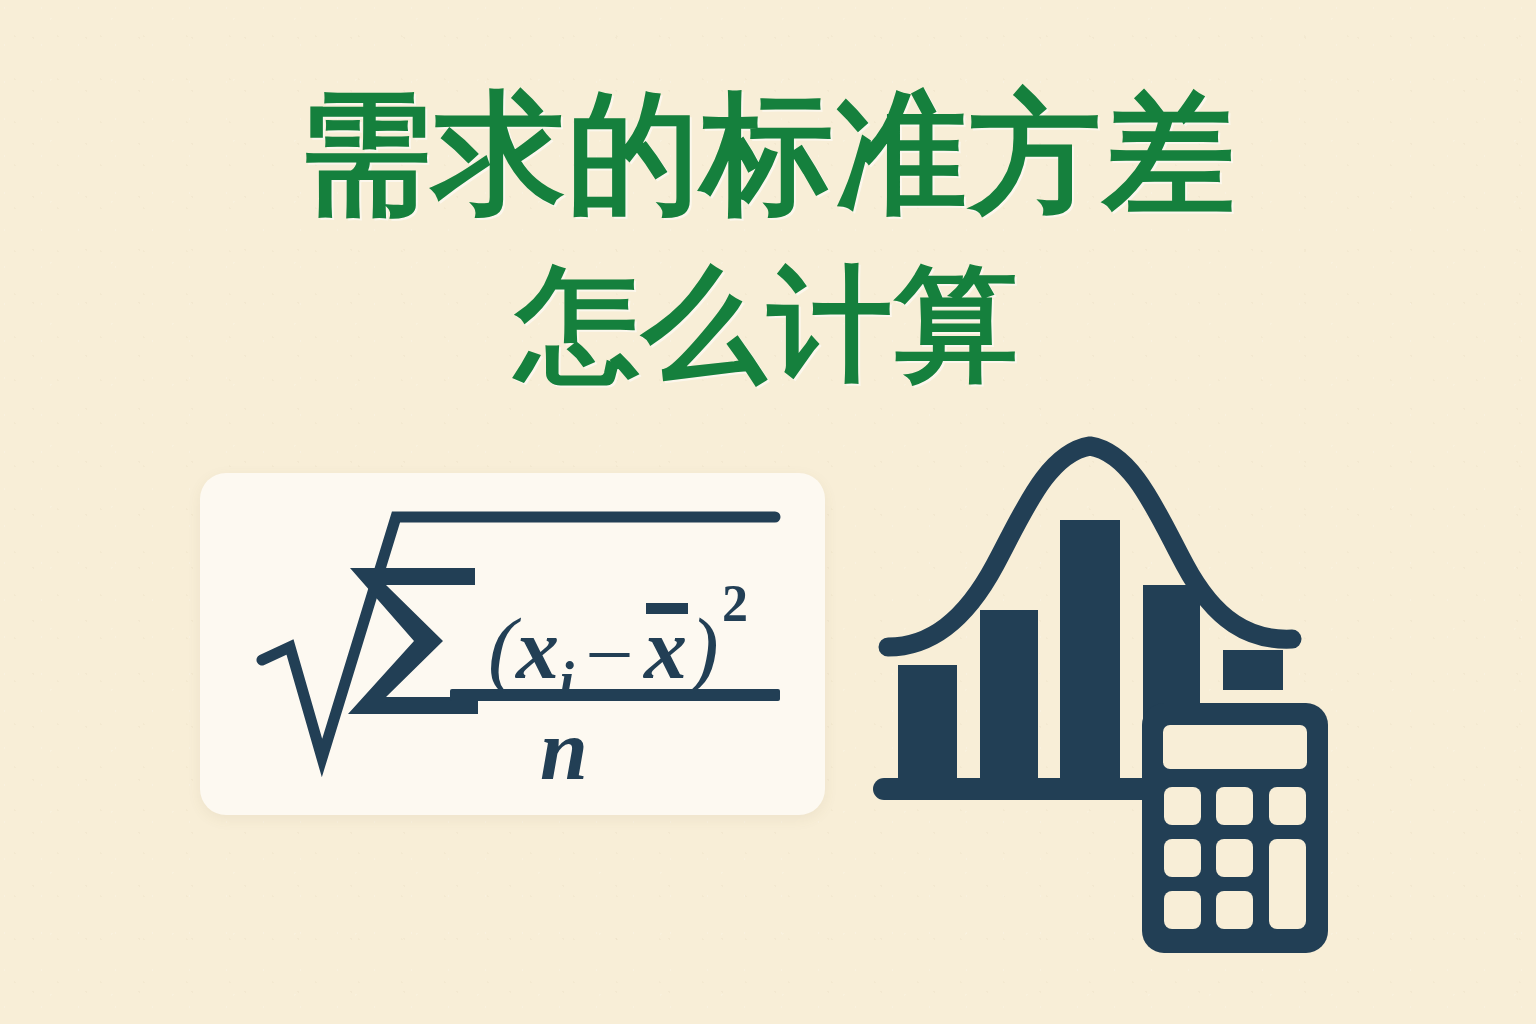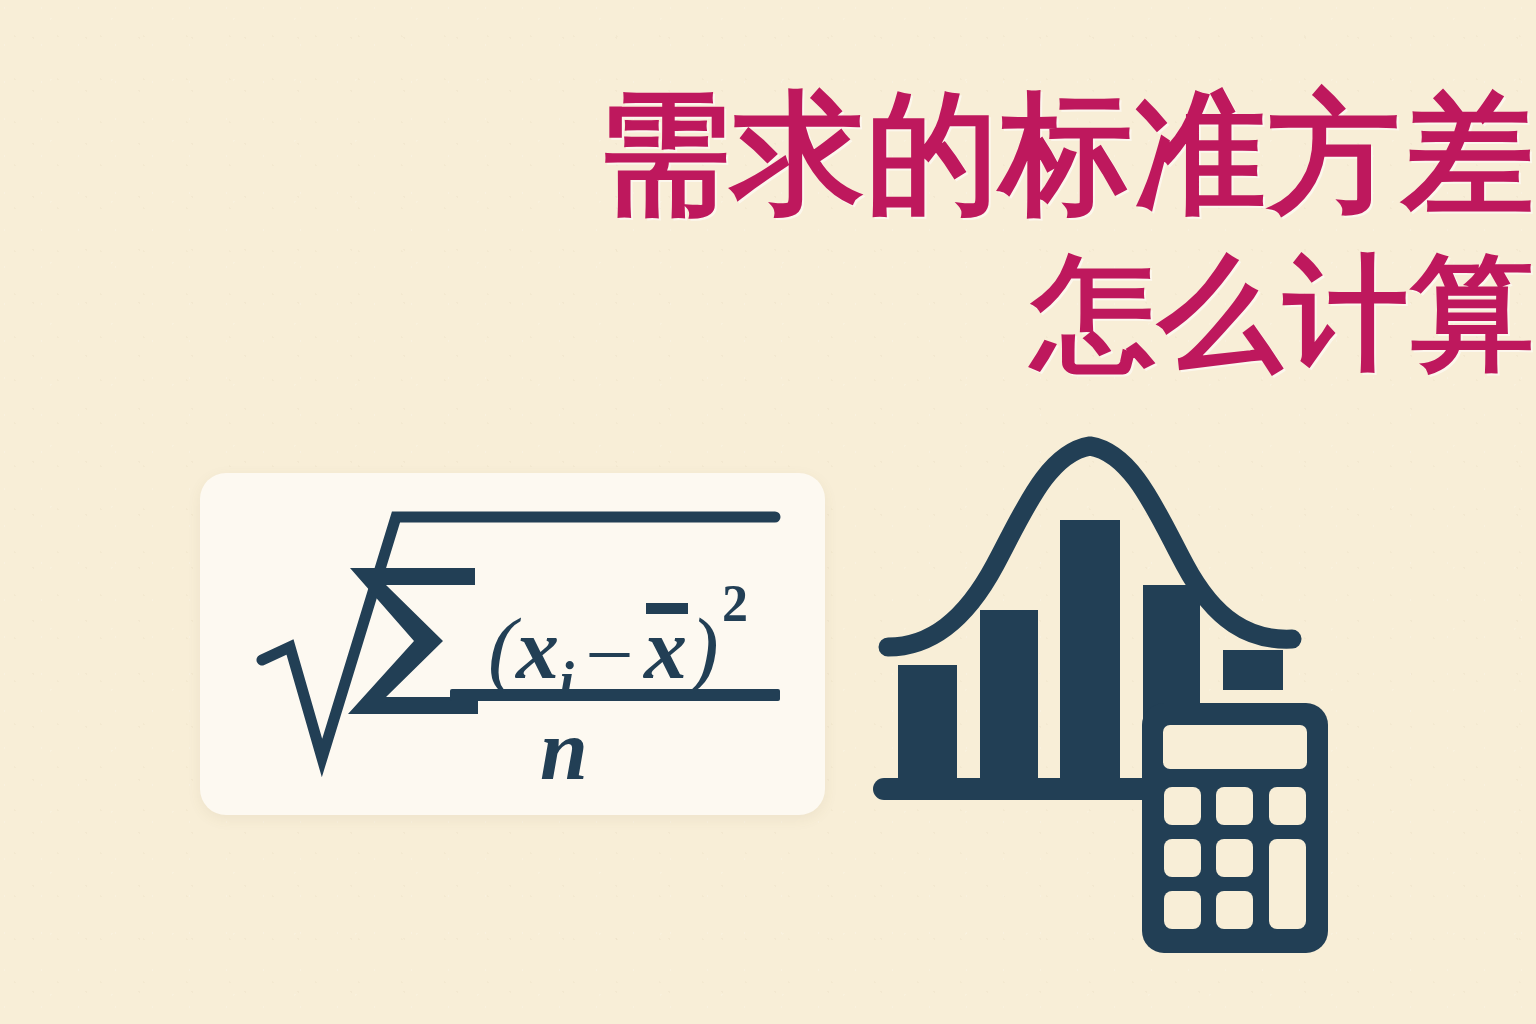--- a/index.html
+++ b/index.html
@@ -30,30 +30,30 @@
       radial-gradient(circle at 83% 31%, rgba(255,255,255,.45) 0 1px, transparent 1px),
       radial-gradient(circle at 34% 84%, rgba(180,160,120,.18) 0 1px, transparent 1px);
     background-size: 37px 37px, 53px 53px, 61px 61px, 43px 43px;
   }
 
   
   .headline {
     position: absolute;
     left: 0;
     width: 1536px;
-    text-align: right;
-    color: #be185d;
+    text-align: center;
+    color: #15803d;
     font-weight: 700;
     letter-spacing: 2px;
     line-height: 1;
     text-shadow: 2px 2px 0 rgba(255,255,255,.55);
     white-space: nowrap;
   }
   #title-line-1 { top: 88px;  font-size: 132px; }
-  #title-line-2 { top: 251px; font-size: 124px; }
+  #title-line-2 { top: 262px; font-size: 124px; }
 
   
   #formula-card {
     position: absolute;
     left: 200px;
     top: 473px;
     width: 625px;
     height: 342px;
     background: #fdf9f1;
     border-radius: 26px;

